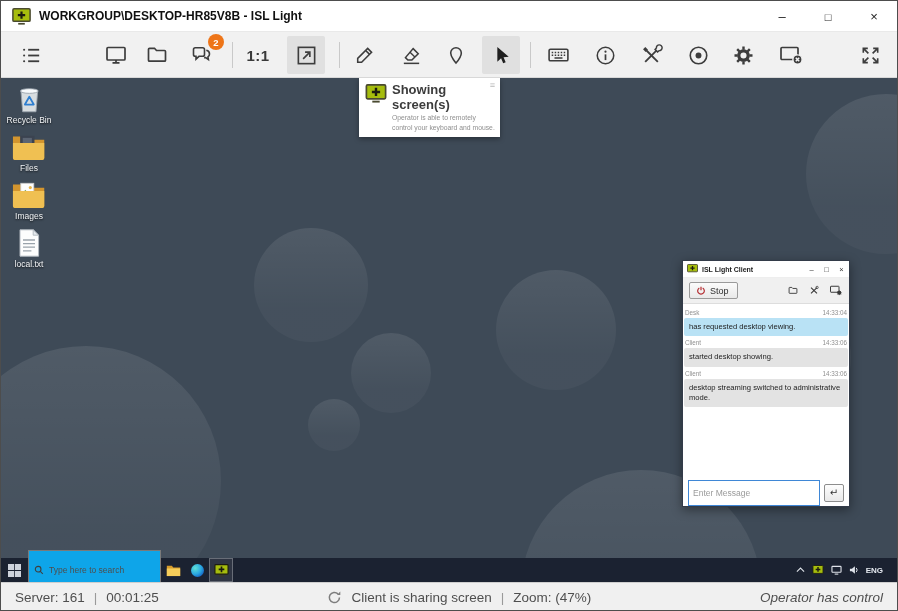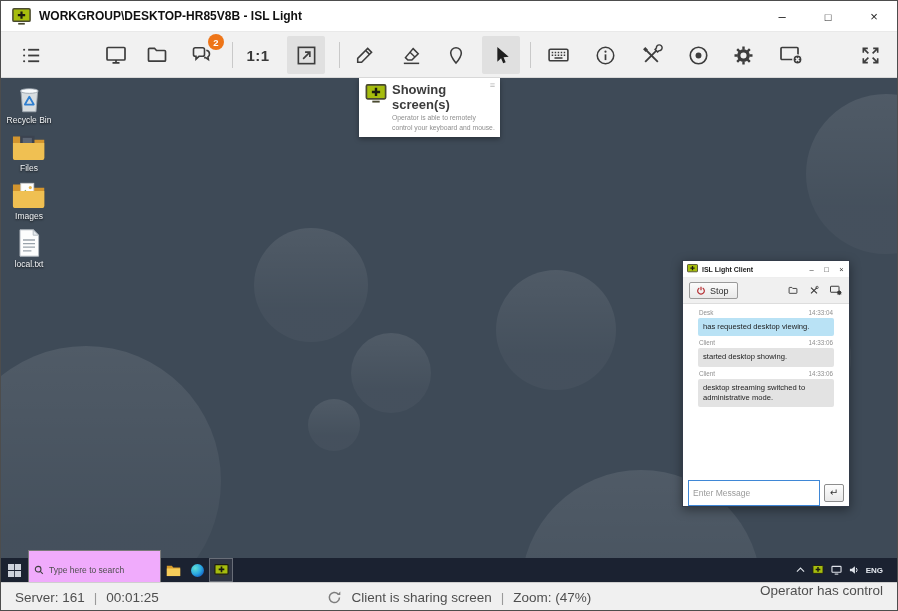--- a/index.html
+++ b/index.html
@@ -47,45 +47,45 @@
 
   
   .client { position:absolute; left:681px; top:182px; width:168px; height:247px; background:#fff; border:1px solid #333b49; box-shadow:0 3px 10px rgba(0,0,0,.4); display:flex; flex-direction:column; }
   .c-title { height:17px; background:#fff; display:flex; align-items:center; border-bottom:1px solid #eee; }
   .c-title .c-ico { width:11px; height:10px; margin-left:4px; flex:0 0 auto; }
   .c-title .c-text { margin-left:4px; font-size:7px; font-weight:700; color:#222; flex:1; white-space:nowrap; }
   .c-ctl { width:15px; text-align:center; font-size:7.5px; color:#333; }
   .c-toolbar { height:26px; background:#f0f0f0; border-bottom:1px solid #ddd; display:flex; align-items:center; padding:0 6px; }
   .stop-btn { height:17px; padding:0 8px 0 6px; display:flex; align-items:center; gap:4px; background:linear-gradient(#fbfbfb,#e9e9e9); border:1px solid #9a9a9a; border-radius:2px; font-size:9px; color:#2e2e2e; }
   .c-tool-icons { margin-left:auto; display:flex; gap:9px; align-items:center; }
-  .c-chat { flex:1; overflow:hidden; padding:2px 15px; background:#fff; }
+  .c-chat { flex:1; overflow:hidden; padding:2px 1px; background:#fff; }
   .msg-head { display:flex; justify-content:space-between; font-size:6.3px; color:#8f8f8f; margin:3px 1px 2px 1px; }
   .msg-bubble { border-radius:2px; padding:4px 5px; font-size:7.6px; color:#1d1d1d; line-height:1.35; }
   .msg-blue { background:#b9e2f5; }
   .msg-gray { background:#e3e3e3; }
   .c-input { height:27px; display:flex; align-items:center; padding:0 5px; gap:4px; background:#fff; }
   .c-input input { flex:1; height:26px; border:1px solid #3f87d6; font-size:8.5px; padding:0 4px; color:#333; outline:none; font-family:inherit; }
   .c-input input::placeholder { color:#9a9a9a; }
   .send-btn { width:20px; height:18px; border:1px solid #8d8d8d; border-radius:2px; background:linear-gradient(#fdfdfd,#e9e9e9); font-size:10px; color:#333; display:flex; align-items:center; justify-content:center; }
 
   
   .taskbar { position:absolute; left:0; bottom:0; width:100%; height:24px; background:#1b2231; display:flex; align-items:center; }
   .start-btn { width:27px; height:24px; display:flex; align-items:center; justify-content:center; }
-  .tb-search { width:133px; height:40px; background:#f0abfc; border:1px solid #7a7a7a; display:flex; align-items:center; padding:0 5px; gap:5px; }
+  .tb-search { width:133px; height:40px; background:#0ea5e9; border:1px solid #7a7a7a; display:flex; align-items:center; padding:0 5px; gap:5px; }
   .tb-search span { font-size:8.5px; color:#4e4e4e; white-space:nowrap; }
   .tb-app { width:24px; height:24px; display:flex; align-items:center; justify-content:center; }
   .tb-app.active { background:rgba(255,255,255,.09); border:1px solid rgba(255,255,255,.28); }
   .tray { margin-left:auto; display:flex; align-items:center; gap:7px; padding-right:14px; }
   .tray .lang { font-size:8px; color:#e4e8ef; font-weight:700; }
 
   
-  .statusbar { height:29px; background:#f0f0f0; border-top:1px solid #cfcfcf; display:flex; padding:0 14px; font-size:13.5px; color:#4f4f4f; }
+  .statusbar { height:29px; background:#f0f0f0; border-top:1px solid #cfcfcf; display:flex; align-items:center; padding:0 14px; font-size:13.5px; color:#4f4f4f; }
   .sb-left { display:flex; gap:9px; align-items:center; white-space:nowrap; }
   .sb-center { flex:1; display:flex; justify-content:center; align-items:center; gap:9px; white-space:nowrap; }
-  .sb-right { white-space:nowrap; }
+  .sb-right { white-space:nowrap;font-style:italic; }
   .sb-div { color:#9a9a9a; }
 </style>
 </head>
 <body>
 
 <div class="app">
 
   <div class="titlebar">
     <svg class="app-ico" viewBox="0 0 20 18">
       <rect x="0.9" y="0.9" width="18.2" height="13.2" rx="1.2" fill="#a6bd0d" stroke="#4a4a30" stroke-width="1.6"></rect>

